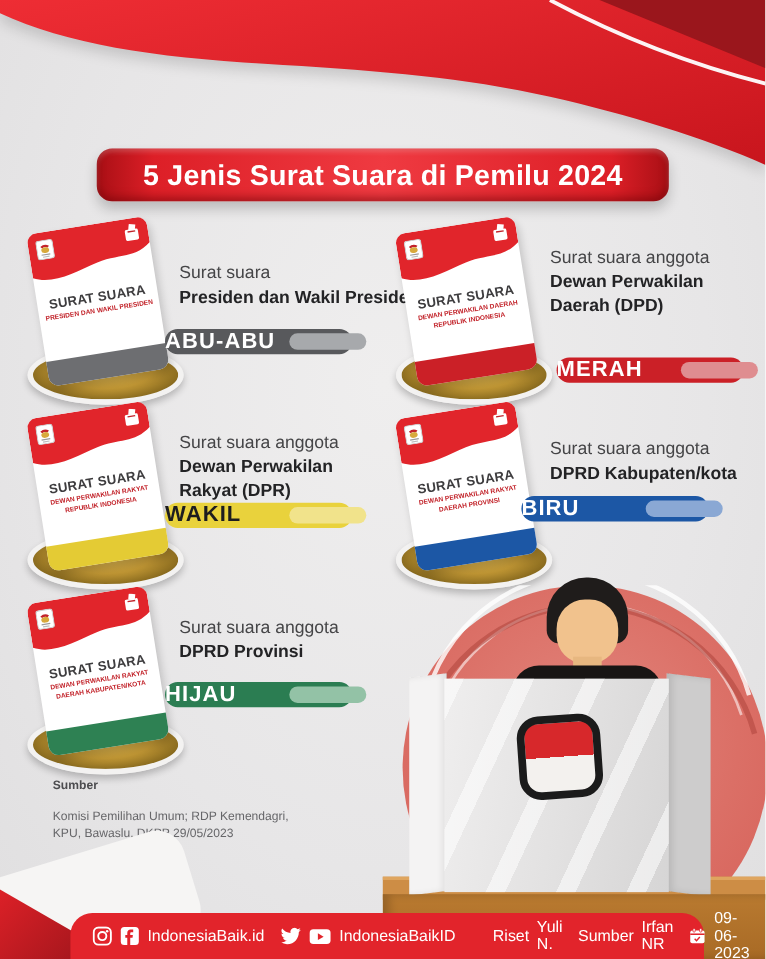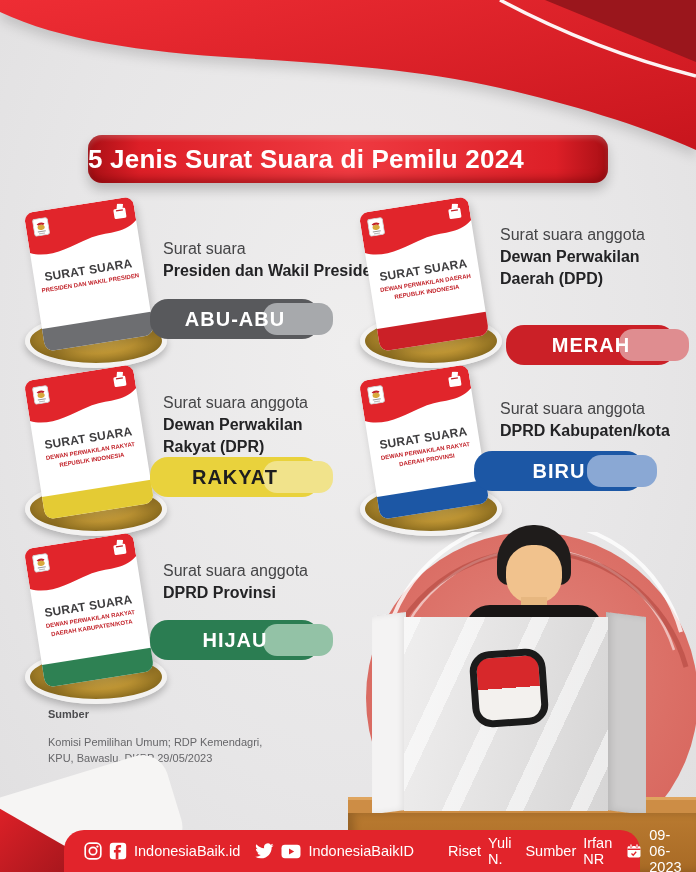--- a/index.html
+++ b/index.html
@@ -7,21 +7,21 @@
     position:relative;width:696px;height:872px;overflow:hidden;
     background:radial-gradient(ellipse at 50% 40%, #efeeee 0%, #e7e6e7 60%, #e0dfe0 100%);
     font-family:"Liberation Sans", sans-serif;
   }
   .abs{position:absolute;}
   
   .top-band{left:0;top:0;width:696px;height:215px;filter:drop-shadow(0 7px 6px rgba(0,0,0,.14));}
   
   .banner{
     left:88px;top:135px;width:520px;height:48px;border-radius:14px;
-    display:flex;align-items:center;
+    display:flex;align-items:center;justify-content:center;
     background:linear-gradient(90deg,#a90f15 0%,#dd1f27 10%,#ef3a41 50%,#dd1f27 90%,#a90f15 100%);
     box-shadow:0 7px 12px rgba(0,0,0,.20), inset 0 -4px 8px rgba(105,0,5,.5), inset 0 3px 5px rgba(255,255,255,.22);
     color:#fff;font-size:26px;font-weight:700;letter-spacing:.2px;
   }
   
   .unit{width:150px;height:200px;}
   .u1{left:25px;top:202px;} .u2{left:360px;top:202px;}
   .u3{left:25px;top:370px;} .u4{left:360px;top:370px;}
   .u5{left:25px;top:538px;}
   .dish{
@@ -46,22 +46,22 @@
   .st-gray{background:#6d6e71;} .st-red{background:#cb2027;} .st-yellow{background:#e4cb34;}
   .st-blue{background:#1c57a5;} .st-green{background:#2e8153;}
   
   .desc{position:absolute;font-size:16px;line-height:22px;color:#454547;}
   .desc .bold{font-weight:700;color:#232325;white-space:pre-line;}
   .ds1{left:163px;top:238px;} .ds2{left:500px;top:224px;}
   .ds3{left:163px;top:392px;} .ds4{left:500px;top:398px;}
   .ds5{left:163px;top:560px;}
   
   .badge{
-    position:absolute;width:170px;height:40px;border-radius:18px;z-index:3;
-    display:flex;align-items:center;justify-content:center;
+    position:absolute;width:170px;height:23px;border-radius:18px;z-index:3;
+    display:flex;align-items:center;
     font-size:20px;font-weight:800;letter-spacing:1px;color:#fff;
   }
   .badge::after{content:"";position:absolute;right:-13px;top:4px;bottom:4px;width:70px;border-radius:14px;z-index:-1;}
   .bg-gray{background:#58595c;} .bg-gray::after{background:#a7a9ac;}
   .bg-red{background:#cb2027;} .bg-red::after{background:#df8d90;}
   .bg-yellow{background:#e9d23c;color:#1d1d1f;} .bg-yellow::after{background:#f1e38b;}
   .bg-blue{background:#1c57a5;} .bg-blue::after{background:#8aa8d4;}
   .bg-green{background:#2b7d52;} .bg-green::after{background:#93c2a6;}
   .b1{left:150px;top:299px;} .b2{left:506px;top:292px;margin-top:33px;}
   .b3{left:150px;top:457px;} .b4{left:474px;top:451px;}
@@ -229,21 +229,21 @@
       <div class="ballot-subtitle">DEWAN PERWAKILAN RAKYAT REPUBLIK INDONESIA</div>
       <div class="strip st-yellow"></div>
     </div>
   </div>
   <div class="desc ds3">
     <div>Surat suara anggota</div>
     <div class="bold">Dewan Perwakilan
 Rakyat (DPR)</div>
   </div>
   <div class="badge bg-yellow b3">
-    <span>RAKYAT</span>
+    <span>WAKIL</span>
   </div>
 
   <div class="abs unit u4">
     <div class="dish"></div>
     <div class="card">
       <div class="wave-wrap">
         <svg viewBox="0 0 110 58" preserveAspectRatio="none">
             <path d="M0,0 H110 V24 C94,37 80,30 60,35 C40,40 18,49 0,40 Z" fill="#e1252b"></path>
           </svg>
       </div>

